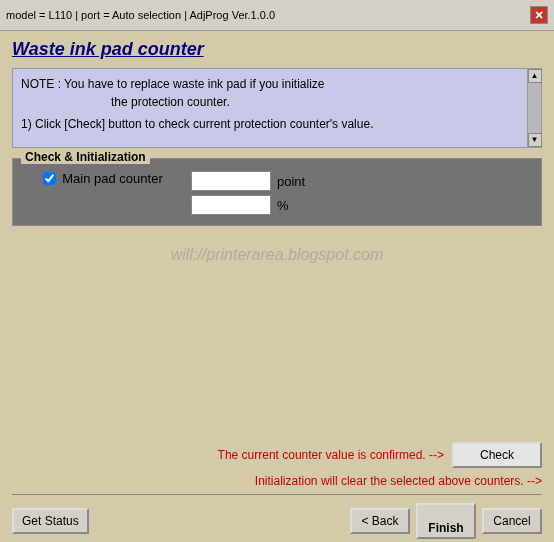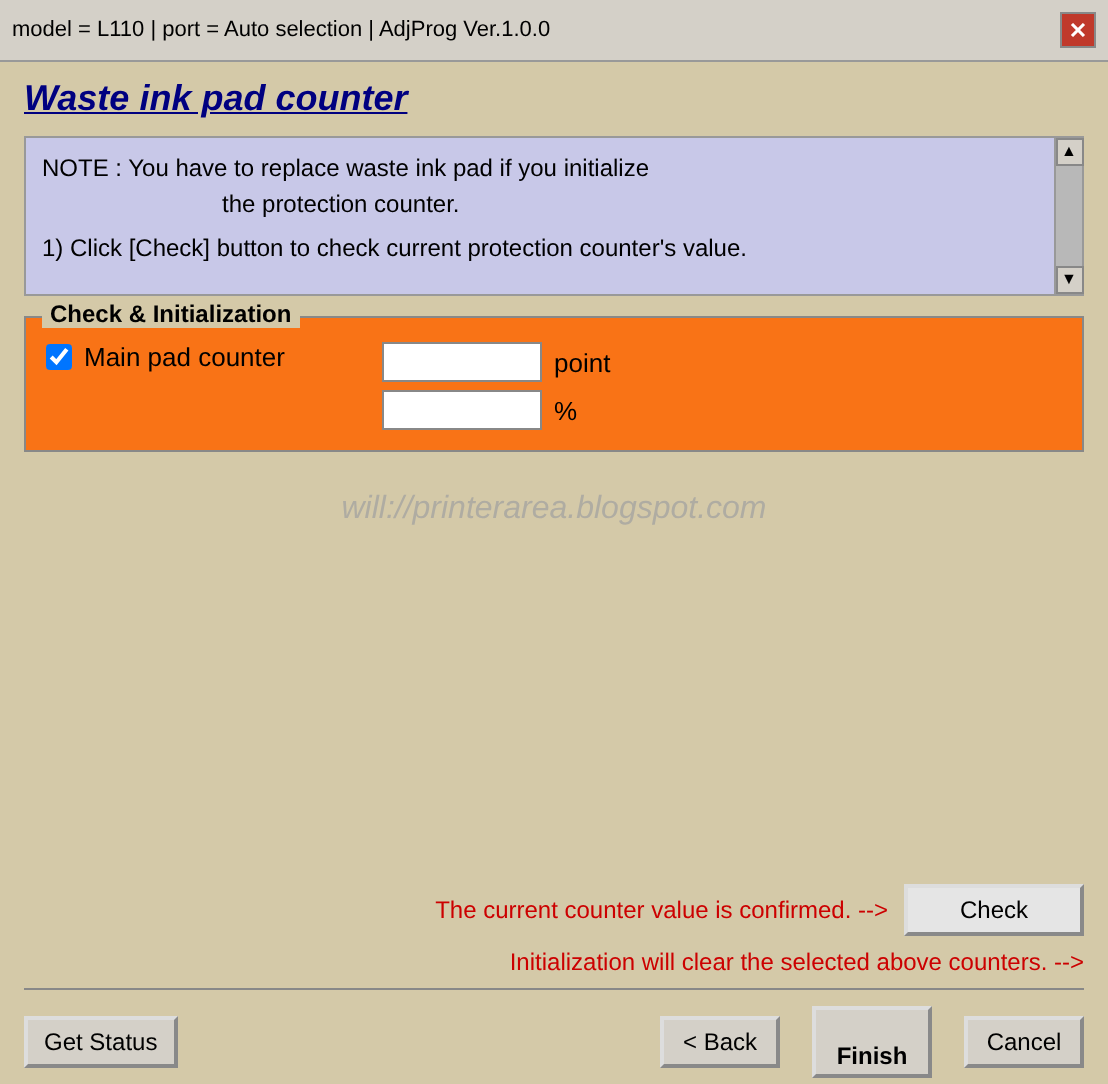--- a/index.html
+++ b/index.html
@@ -101,21 +101,21 @@
       width: 100%;
       background: #b8b8b8;
     }
 
     
     .group-box {
       border: 1px solid #888;
       padding: 8px 10px 10px 10px;
       margin-bottom: 10px;
       position: relative;
-      background: #f97316;
+      background: #737373;
     }
     .group-label {
       position: absolute;
       top: -9px;
       left: 8px;
       background: #d4c9a8;
       padding: 0 4px;
       font-size: 12px;
       font-weight: bold;
     }
@@ -125,20 +125,21 @@
       display: flex;
       align-items: flex-start;
       margin-top: 4px;
     }
     .checkbox-label {
       display: flex;
       align-items: center;
       font-size: 13px;
       margin-right: 8px;
       min-width: 160px;
+      justify-content: center;
     }
     .checkbox-label input[type="checkbox"] {
       margin-right: 6px;
     }
     .counter-fields {
       display: flex;
       flex-direction: column;
       gap: 4px;
     }
     .counter-field-row {
@@ -198,21 +199,21 @@
       border-top: 1px solid #888;
       padding-top: 8px;
       display: flex;
       align-items: center;
       justify-content: space-between;
     }
     .bottom-left { }
     .bottom-center-right {
       display: flex;
       align-items: center;
-      gap: 16px;
+      gap: 6px;
     }
     .nav-button {
       min-width: 60px;
       height: 26px;
       background: #d4d0c8;
       border: 2px outset #ddd;
       font-size: 12px;
       cursor: pointer;
       padding: 0 8px;
     }

